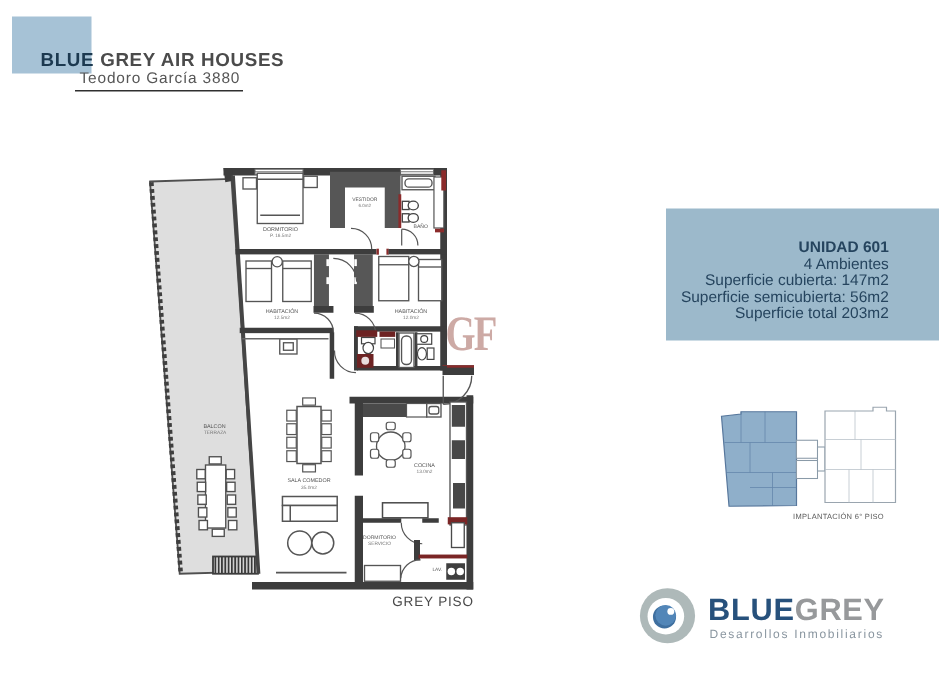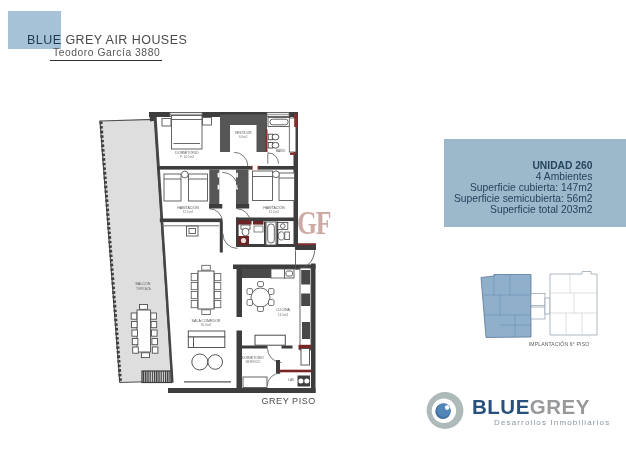--- a/index.html
+++ b/index.html
@@ -4,21 +4,21 @@
 <style>
   html,body{margin:0;padding:0;}
   body{width:626px;height:450px;position:relative;background:#ffffff;font-family:"Liberation Sans",sans-serif;overflow:hidden;}
   .abs{position:absolute;}
 </style>
 </head>
 <body>
 
 <div class="abs" style="left:8px;top:11px;width:53px;height:38px;background:#a6c2d6;"></div>
 
-<div class="abs" style="left:27px;top:33px;font-size:12.5px;font-weight:normal;letter-spacing:0.45px;color:#4b4b4b;white-space:nowrap;"><span style="color:#1c3950;">BLUE</span> GREY AIR HOUSES</div>
+<div class="abs" style="left:27px;top:33px;font-size:12.5px;font-weight:bold;letter-spacing:0.45px;color:#4b4b4b;white-space:nowrap;"><span style="color:#1c3950;">BLUE</span> GREY AIR HOUSES</div>
 
 <div class="abs" style="left:53px;top:46.6px;font-size:10.3px;color:#565656;letter-spacing:0.55px;white-space:nowrap;">Teodoro García 3880</div>
 
 <div class="abs" style="left:50px;top:60.3px;width:112px;height:1.2px;background:#2f2f2f;"></div>
 
 <div class="abs" style="left:297px;top:205px;font-family:'Liberation Serif',serif;font-weight:bold;font-size:33px;color:#cdaaa5;letter-spacing:-1.5px;transform:scaleX(0.78);transform-origin:left top;">GF</div>
 
 <svg class="abs" style="left:0;top:0;" width="626" height="450" viewBox="0 0 626 450">
   <defs>
     <pattern id="vlines" width="2.2" height="12" patternUnits="userSpaceOnUse">
@@ -357,21 +357,21 @@
   <circle cx="199.8" cy="362" r="8" fill="#ffffff" stroke="#555" stroke-width="1"></circle>
 
   <circle cx="215.2" cy="362" r="7.3" fill="#ffffff" stroke="#555" stroke-width="1"></circle>
 
   <line x1="184" y1="381.8" x2="231" y2="381.8" stroke="#555" stroke-width="1.2"></line>
 </svg>
 
 <div class="abs" style="left:444px;top:139px;width:182px;height:88px;background:#9cb9cb;"></div>
 
 <div class="abs" style="left:444px;top:159.5px;width:148.5px;text-align:right;font-size:10.3px;line-height:11px;color:#25445e;">
-  <b>UNIDAD 260</b><br>
+  <b>UNIDAD 601</b><br>
   4 Ambientes<br>
   Superficie cubierta: 147m2<br>
   Superficie semicubierta: 56m2<br>
   Superficie total 203m2
 </div>
 
 <svg class="abs" style="left:470px;top:265px;" width="140" height="90" viewBox="0 0 140 90">
 
   <g>
     <polygon points="11,12.5 24,11 24,9.5 61,9.5 61,72 16,72.5" fill="#8fafca" stroke="#57779c" stroke-width="0.8"></polygon>
@@ -410,15 +410,15 @@
 <svg class="abs" style="left:425px;top:390px;" width="42" height="42" viewBox="0 0 42 42">
   <circle cx="20" cy="20.5" r="18.4" fill="#aeb9b9"></circle>
   <circle cx="18.9" cy="20.8" r="12.2" fill="#ffffff"></circle>
   <circle cx="18" cy="21.3" r="7.7" fill="#3f6f9f"></circle>
   <circle cx="18.8" cy="20.2" r="6.9" fill="#5286b8"></circle>
   <circle cx="22.2" cy="17.6" r="2.3" fill="#ffffff"></circle>
 </svg>
 
 <div class="abs" style="left:472px;top:394.6px;font-size:20.5px;font-weight:bold;letter-spacing:0.5px;color:#97999b;white-space:nowrap;"><span style="color:#27517c;">BLUE</span>GREY</div>
 
-<div class="abs" style="left:494px;top:417.6px;font-size:8px;letter-spacing:1.15px;color:#8a96a0;white-space:nowrap;">Desarrollos Inmobiliarios</div>
+<div class="abs" style="left:473px;top:417.6px;font-size:8px;letter-spacing:1.15px;color:#8a96a0;white-space:nowrap;">Desarrollos Inmobiliarios</div>
 
 <div class="abs" style="left:261.5px;top:395.8px;font-size:9px;letter-spacing:0.55px;color:#4a4a4a;white-space:nowrap;">GREY PISO</div>
 
 </body></html>

